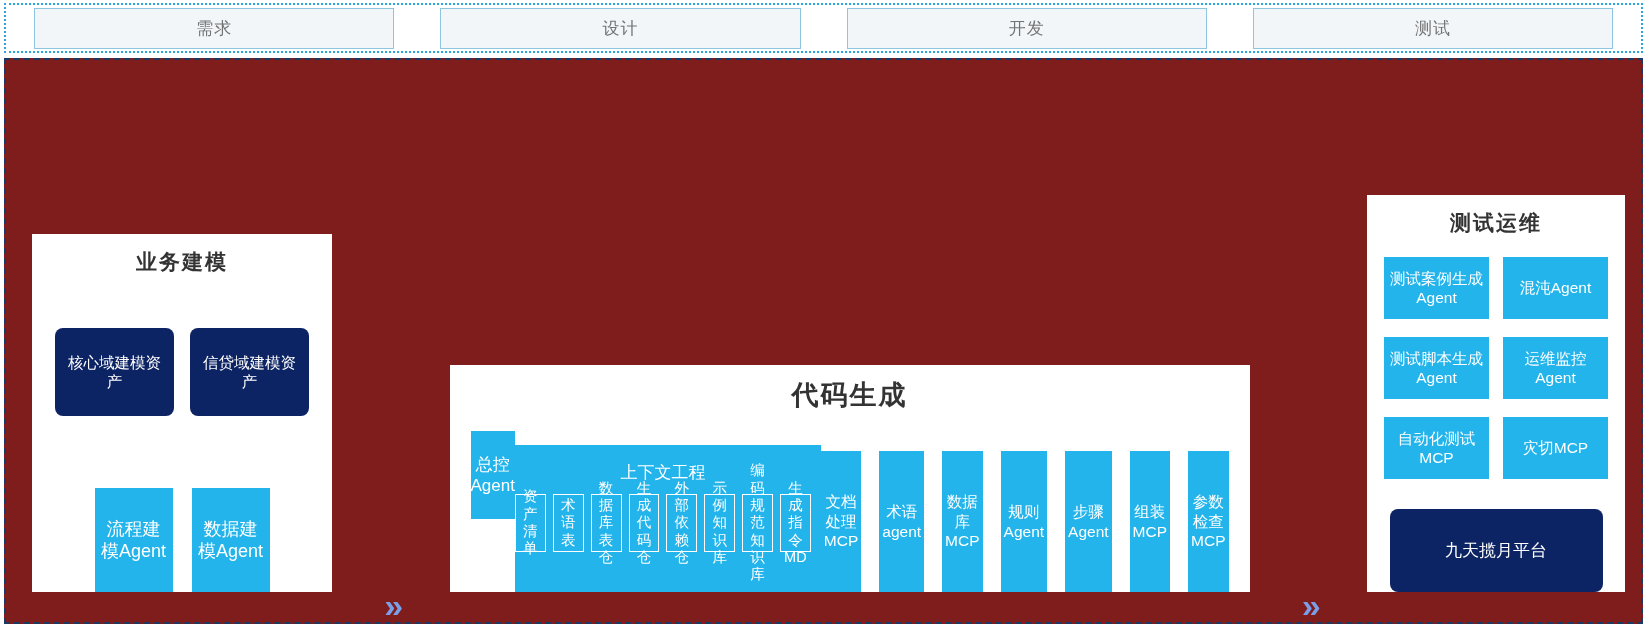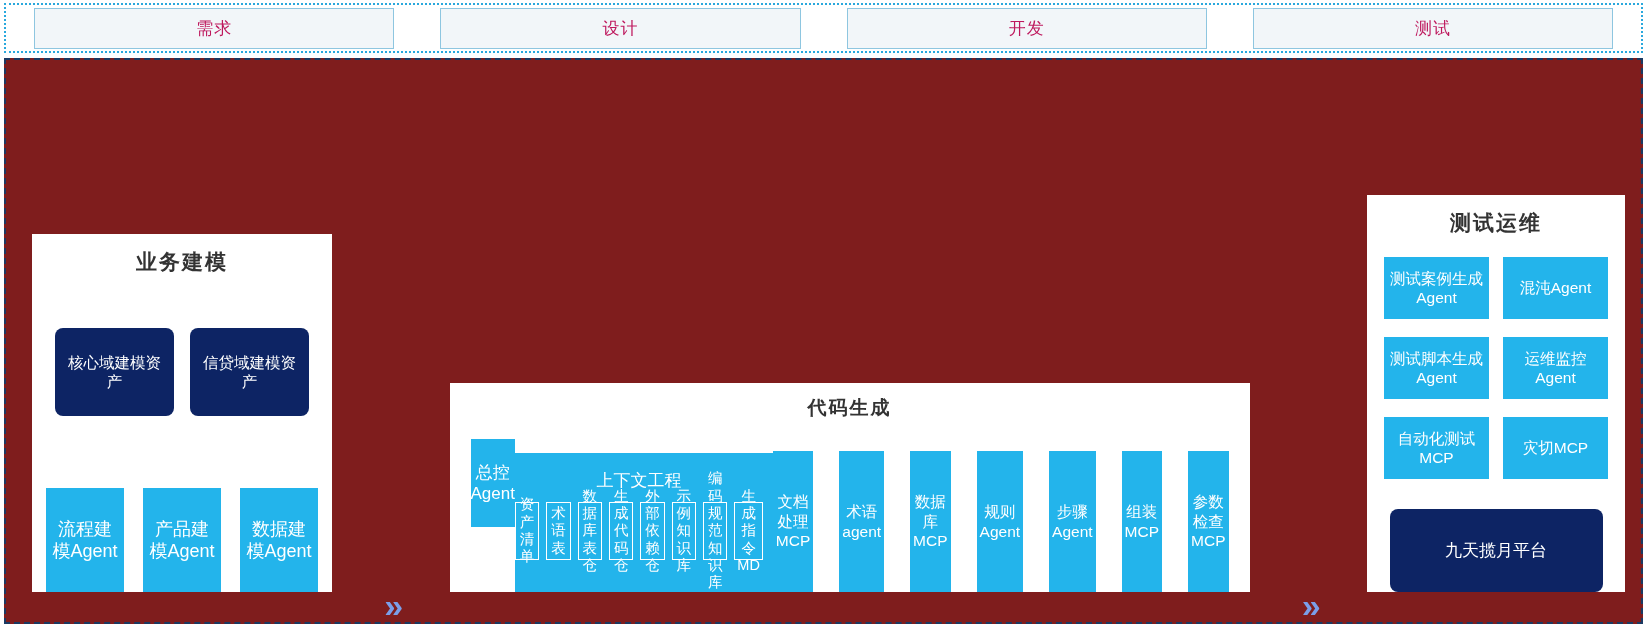--- a/index.html
+++ b/index.html
@@ -35,21 +35,21 @@
     align-items: center;
     justify-content: space-between;
     padding: 0 28px;
   }
   .phase-box {
     flex: 1 1 0;
     height: 39px;
     margin: 8px 23px;
     background: #f2f6f9;
     border: 1px solid #8ec6e0;
-    color: #be185d;
+    color: #737373;
     font-size: 17px;
     display: flex;
     align-items: center;
     justify-content: center;
     letter-spacing: 1px;
   }
   .phase-box:first-child { margin-left: 0; }
   .phase-box:last-child { margin-right: 0; }
 
   
@@ -78,21 +78,21 @@
   .panel-right { width: 258px; margin-right: 16px; }
 
   .panel-title {
     text-align: center;
     color: #333333;
     font-weight: bold;
     letter-spacing: 2px;
   }
   .panel-left .panel-title,
   .panel-right .panel-title { font-size: 21px; margin-top: 14px; }
-  .panel-mid .panel-title  { font-size: 19px; margin-top: 12px; }
+  .panel-mid .panel-title  { font-size: 27px; margin-top: 12px; }
 
   
   .chevron {
     flex: 1 1 auto;
     display: flex;
     align-items: center;
     justify-content: center;
     color: #7b9ee8;
     font-size: 34px;
     font-weight: bold;
@@ -185,24 +185,24 @@
     font-size: 14.5px;
     display: flex;
     align-items: center;
     justify-content: center;
     text-align: center;
     line-height: 1.2;
     box-sizing: border-box;
     padding: 0 2px;
   }
   .mcp-row {
-    margin-top: 12px;
+    margin-top: 20px;
     display: flex;
     justify-content: space-between;
-    gap: 26px;
+    gap: 18px;
   }
   .mcp-row .cyan {
     flex: 1 1 0;
     height: 141px;
     font-size: 15.5px;
     padding: 0 3px;
   }
 
   
   .right-grid {
@@ -244,21 +244,20 @@
     <div class="panel panel-left">
       <div class="panel-title">业务建模</div>
 
       <div class="left-assets">
         <div class="navy">核心域建模资产</div>
         <div class="navy">信贷域建模资产</div>
       </div>
 
       <div class="left-agents">
         <div class="cyan">流程建模Agent</div>
-        <div class="cyan">产品建模Agent</div>
         <div class="cyan">数据建模Agent</div>
       </div>
     </div>
 
     <div class="chevron">»</div>
 
     <div class="panel panel-mid">
       <div class="panel-title">代码生成</div>
 
       <div class="mid-inner">

